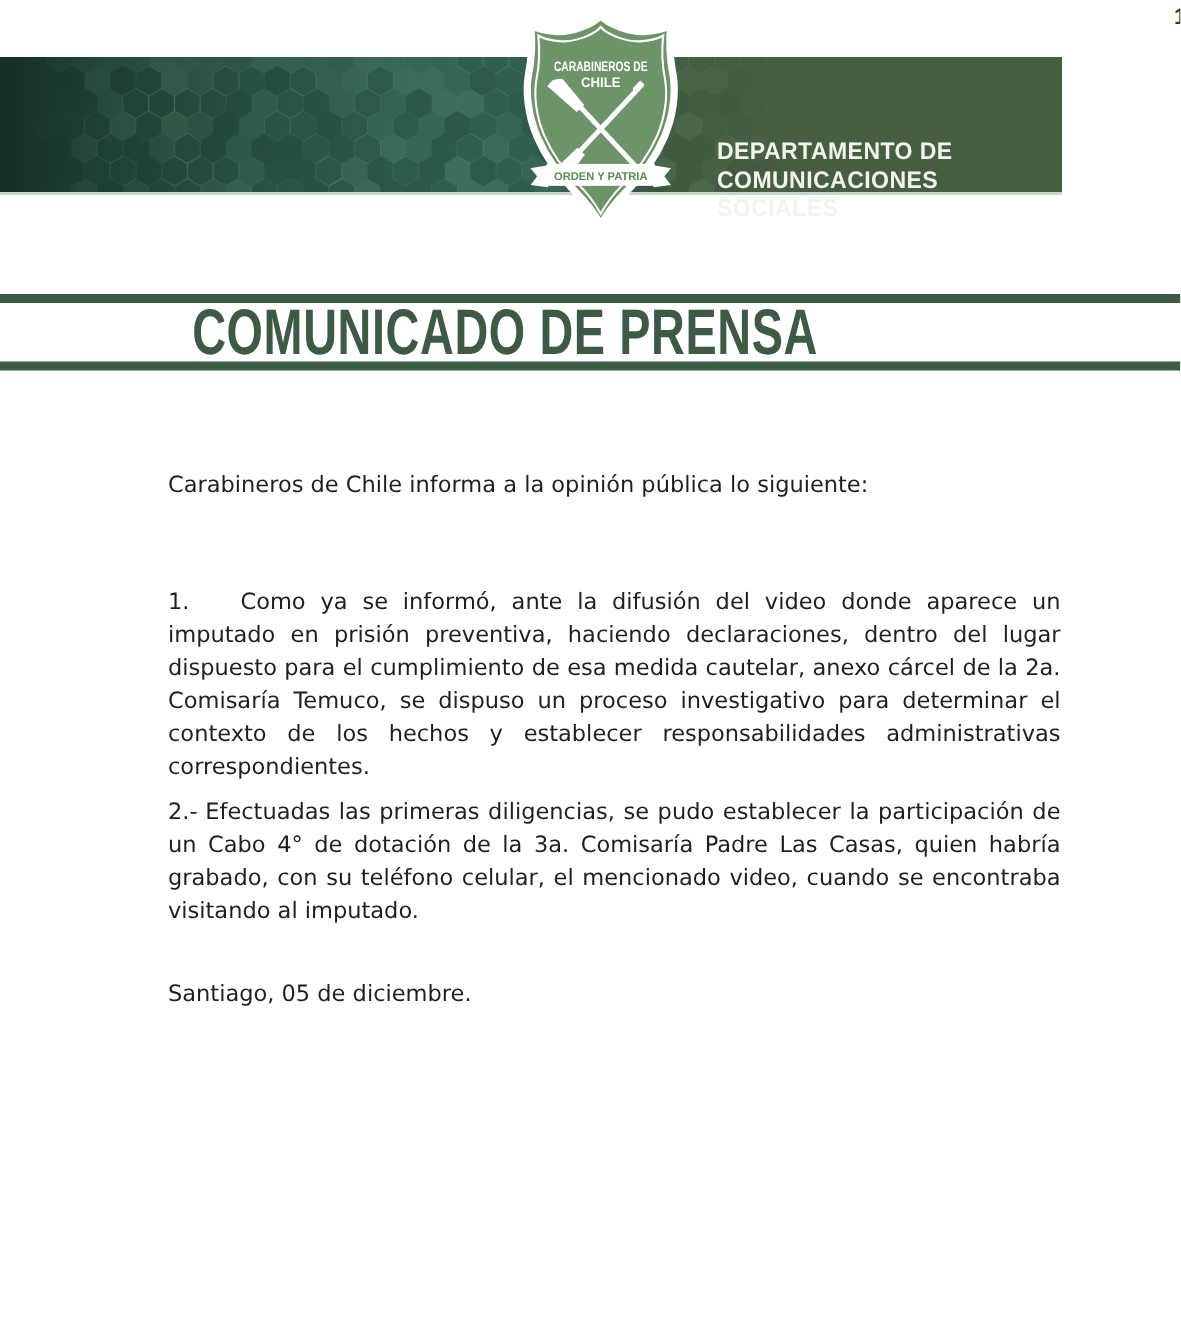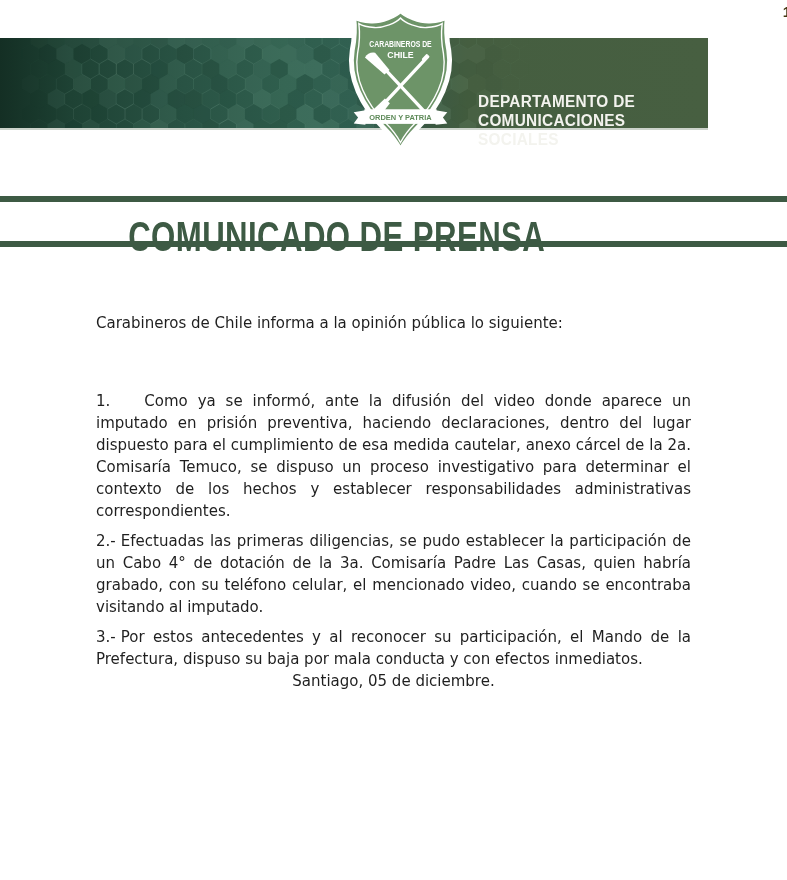--- a/index.html
+++ b/index.html
@@ -25,38 +25,38 @@
     position:absolute;left:478px;top:54px;color:#f3f3ee;font-weight:bold;
     font-size:16px;line-height:19px;letter-spacing:.3px;
     transform:scaleX(.96);transform-origin:left top;
   }
   
   .shield{position:absolute;left:342px;top:5px;width:117px;height:151px;}
   
   .rule{position:absolute;left:0;width:787px;height:6px;background:#3d5a44;}
   .rule.top{top:196px;}
   .rule.bottom{top:241px;}
-  .title-wrap{position:absolute;left:0;top:215px;width:673px;height:44px;
+  .title-wrap{position:absolute;left:0;top:201px;width:673px;height:44px;
     text-align:center;line-height:44px;}
   .title-text{
     display:inline-block;font-size:39px;font-weight:bold;color:#3d5a44;
     letter-spacing:.5px;transform:scale(.80,1.10);transform-origin:center;
     font-family:"Liberation Sans",sans-serif;white-space:nowrap;
   }
   
   .content{
-    position:absolute;left:96px;top:247px;width:595px;
+    position:absolute;left:112px;top:247px;width:595px;
     font-family:"DejaVu Sans",sans-serif;font-size:15px;line-height:22px;
     color:#1f1f1f;
   }
   .content p{margin:0;text-align:justify;}
   p.intro{margin-top:65px;text-align:left;}
   p.para-1{margin-top:56px;}
   p.para-n{margin-top:8px;}
-  p.closing{text-align:center;}
+  p.closing{margin-top:33px;text-align:left;}
   .num-tab{margin-right:34px;}
   .num-sp{margin-right:.34em;}
 </style>
 </head>
 <body>
 
 <div id="page">
 
   <span class="page-number">1</span>
 
@@ -314,19 +314,18 @@
   </div>
   <div class="rule bottom"></div>
 
   <div class="content">
     <p class="intro">Carabineros de Chile informa a la opinión pública lo siguiente:</p>
 
     <p class="para-1"><span class="num-tab">1.</span><span>Como ya se informó, ante la difusión del video donde aparece un imputado en prisión preventiva, haciendo declaraciones, dentro del lugar dispuesto para el cumplimiento de esa medida cautelar, anexo cárcel de la 2a. Comisaría Temuco, se dispuso un proceso investigativo para determinar el contexto de los hechos y establecer responsabilidades administrativas correspondientes.</span></p>
 
     <p class="para-n"><span class="num-sp">2.-</span><span>Efectuadas las primeras diligencias, se pudo establecer la participación de un Cabo 4° de dotación de la 3a. Comisaría Padre Las Casas, quien habría grabado, con su teléfono celular, el mencionado video, cuando se encontraba visitando al imputado.</span></p>
 
-    <p class="para-n"><span class="num-sp">3.-</span><span>Por estos antecedentes y al reconocer su participación, el Mando de la Prefectura, dispuso su baja por mala conducta y con efectos inmediatos.</span></p>
 
 
     <p class="closing">Santiago, 05 de diciembre.</p>
   </div>
 
 </div>
 
 </body></html>

